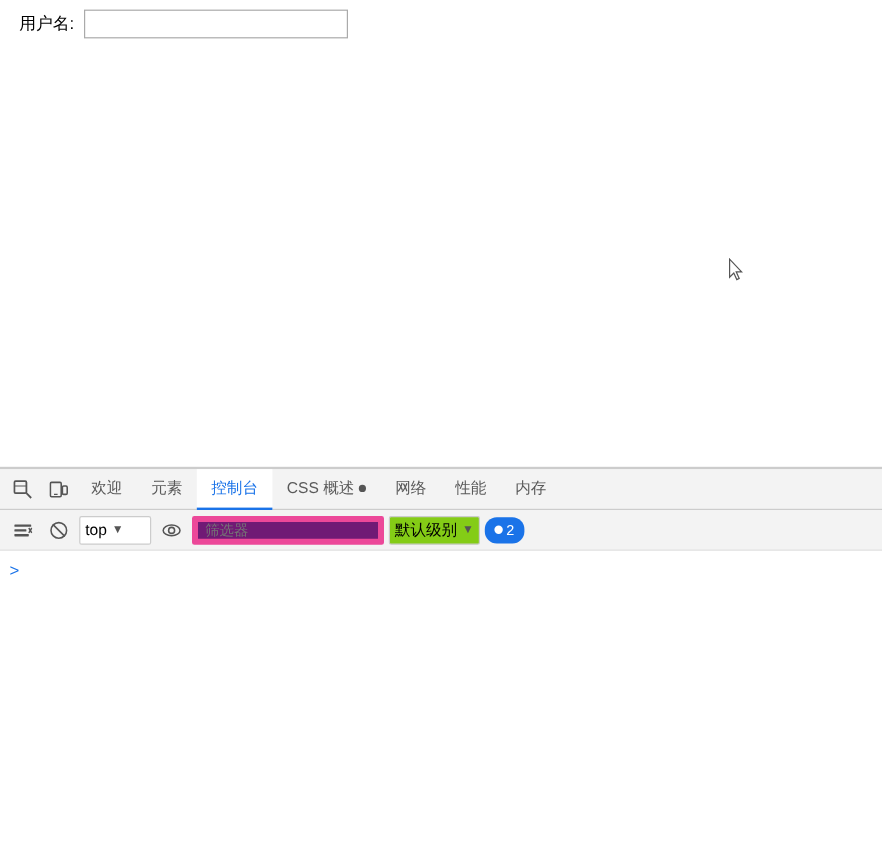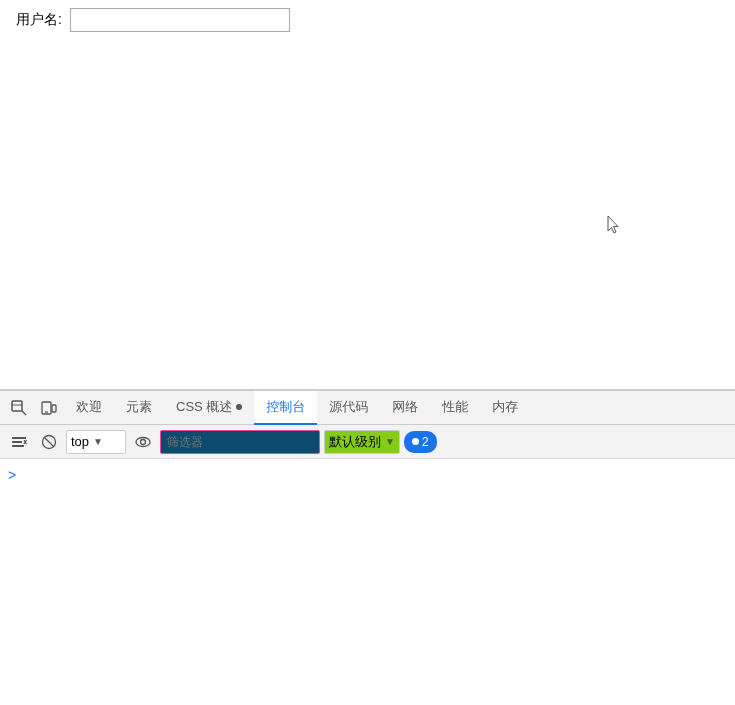--- a/index.html
+++ b/index.html
@@ -170,22 +170,22 @@
       align-items: center;
       justify-content: center;
       cursor: pointer;
       color: #555;
       font-size: 14px;
     }
 
     .filter-input {
       height: 24px;
       width: 160px;
-      border: 1px solid #ec4899;
-      background: #0c4a6e;
+      border: 5px solid #ec4899;
+      background: #701a75;
       padding: 2px 6px;
       font-size: 12px;
       color: #999;
       border-radius: 2px;
       outline: none;
     }
 
     .log-level-selector {
       display: flex;
       align-items: center;
@@ -286,29 +286,26 @@
         <line x1="4" y1="12" x2="7" y2="12" stroke="#555" stroke-width="1.2"></line>
       </svg>
     </div>
 
     <div class="tab-item">
       <span>欢迎</span>
     </div>
     <div class="tab-item">
       <span>元素</span>
     </div>
+    <div class="tab-item active">
+      <span>控制台</span>
+    </div>
     <div class="tab-item">
       <span>CSS 概述</span>
       <span class="css-dot"></span>
-    </div>
-    <div class="tab-item active">
-      <span>控制台</span>
-    </div>
-    <div class="tab-item">
-      <span>源代码</span>
     </div>
     <div class="tab-item">
       <span>网络</span>
     </div>
     <div class="tab-item">
       <span>性能</span>
     </div>
     <div class="tab-item">
       <span>内存</span>
     </div>

